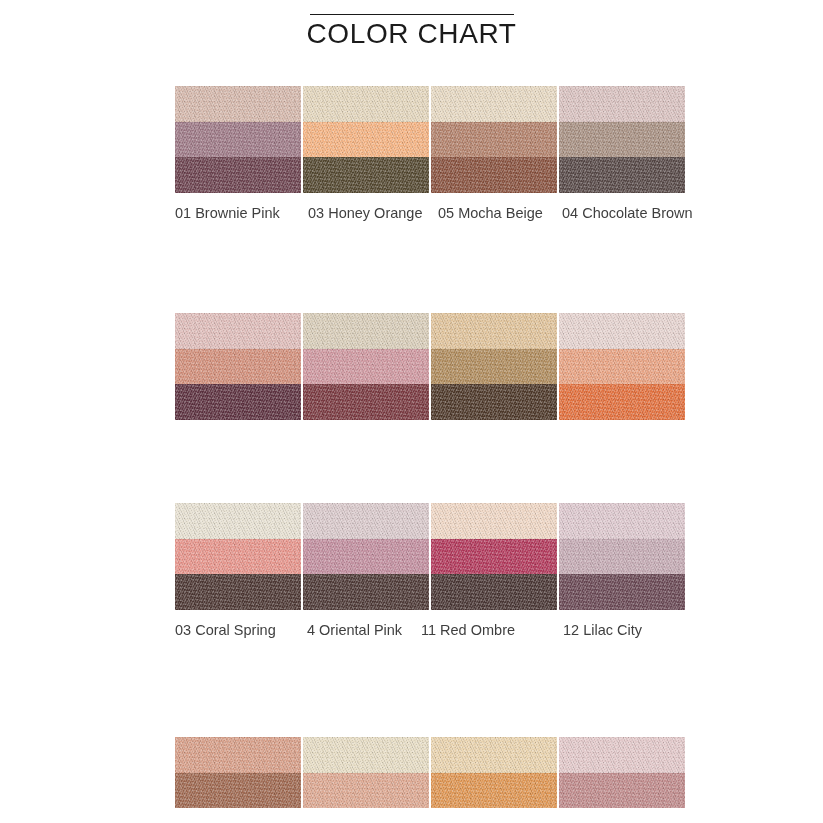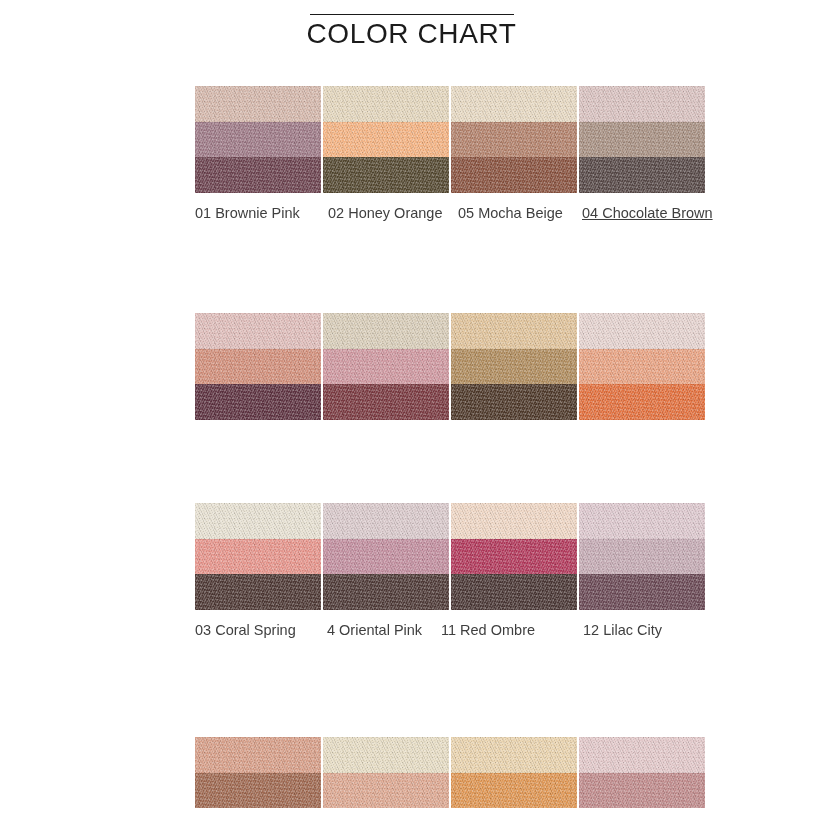--- a/index.html
+++ b/index.html
@@ -50,21 +50,20 @@
   .chart-grid {
     position: absolute;
     left: 175px;
     top: 86px;
     width: 510px;
   }
   .chart-row {
     position: relative;
     width: 510px;
     margin-bottom: 0;
-    margin-left: 20px;
   }
   .row-swatches {
     display: flex;
     width: 510px;
   }
   .swatch-cell {
     position: relative;
     width: 126px;
     margin-right: 2px;
   }
@@ -163,23 +162,23 @@
           <div class="swatch-cell">
             <div class="swatch">
               <div class="band" style="background: rgb(217, 194, 192);"></div>
               <div class="band" style="background: rgb(168, 145, 131);"></div>
               <div class="band" style="background: rgb(88, 74, 72);"></div>
             </div>
           </div>
         </div>
         <div class="row-labels">
           <div class="swatch-label" style="left: 0px;">01 Brownie Pink</div>
-          <div class="swatch-label" style="left: 133px;">02 Honey Orange</div>
+          <div class="swatch-label" style="left: 133px;">03 Honey Orange</div>
           <div class="swatch-label" style="left: 263px;">05 Mocha Beige</div>
-          <div class="swatch-label" style="left: 387px; text-decoration: underline;">04 Chocolate Brown</div>
+          <div class="swatch-label" style="left: 387px;">04 Chocolate Brown</div>
         </div>
       </div>
       <div class="row-gap-1"></div>
       <div class="chart-row">
         <div class="row-swatches">
           <div class="swatch-cell">
             <div class="swatch">
               <div class="band" style="background: rgb(223, 189, 186);"></div>
               <div class="band" style="background: rgb(210, 144, 124);"></div>
               <div class="band" style="background: rgb(95, 52, 66);"></div>

